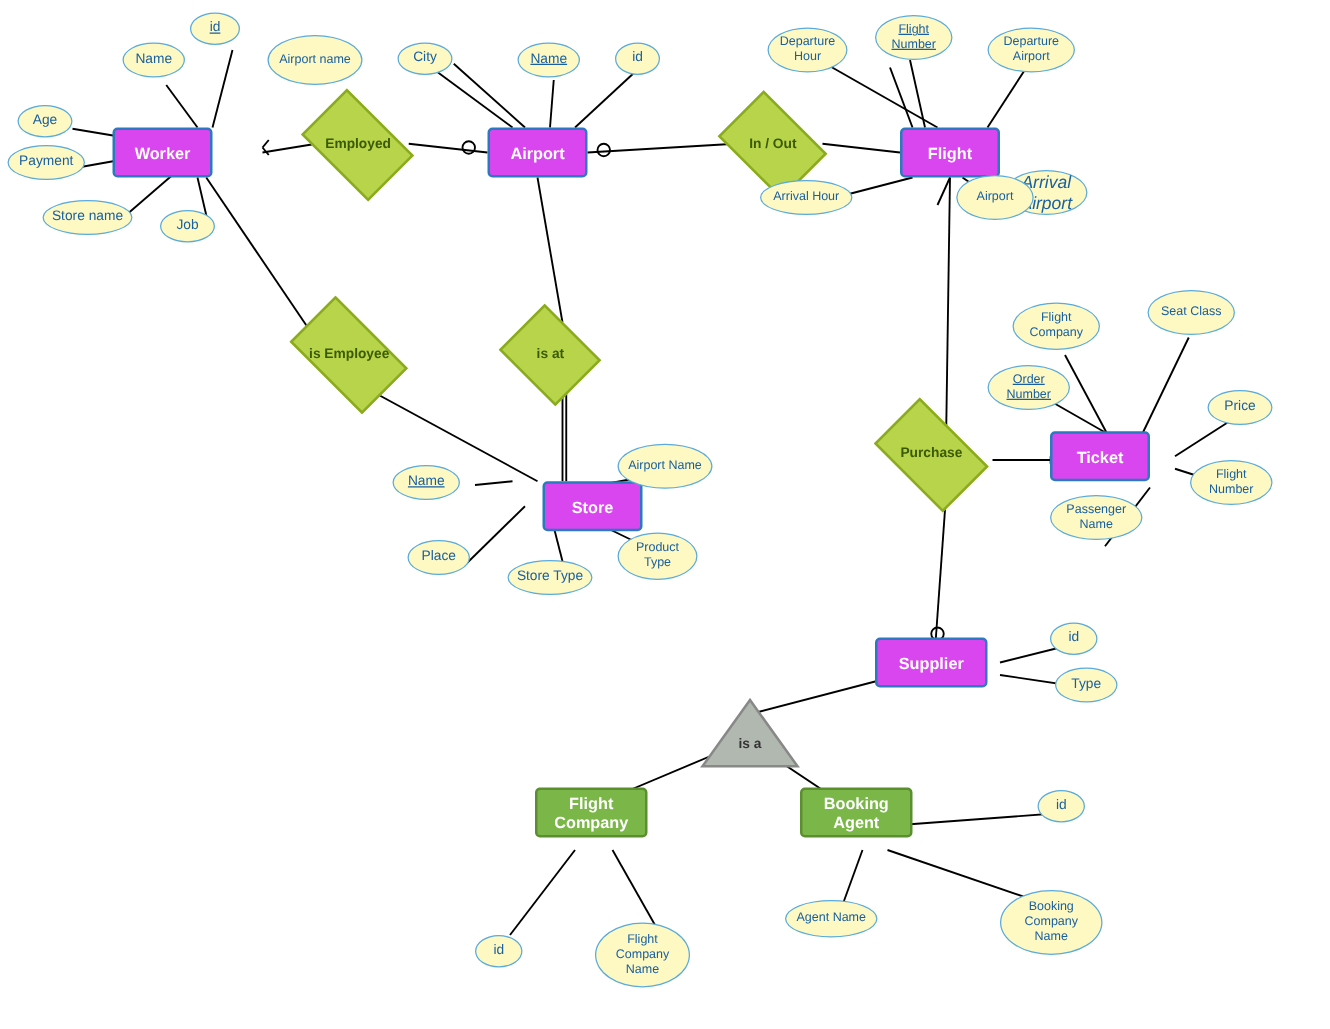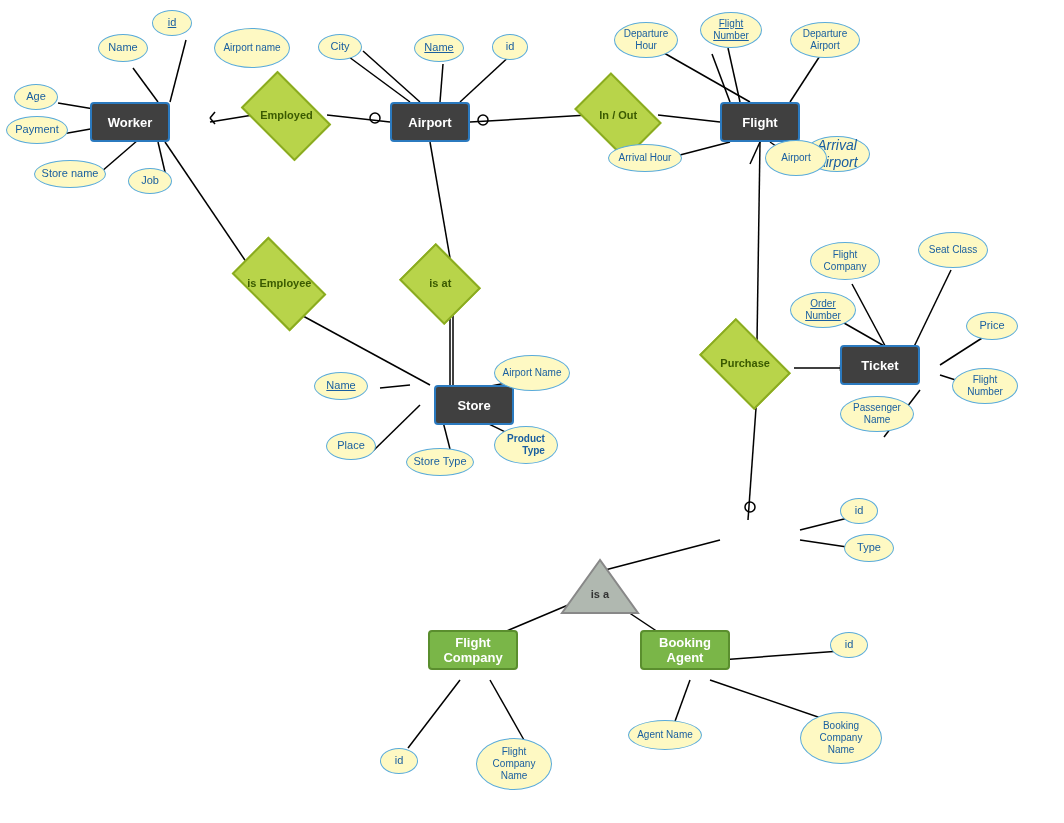--- a/index.html
+++ b/index.html
@@ -2,21 +2,21 @@
 <html><head>
   <meta charset="utf-8">
   <style>
     * { margin: 0; padding: 0; box-sizing: border-box; }
     body { background: white; width: 1064px; height: 823px; overflow: hidden; font-family: Arial, sans-serif; }
     #canvas { position: relative; width: 1064px; height: 823px; }
     svg { position: absolute; top: 0; left: 0; width: 1064px; height: 823px; }
     
     .entity-box {
       position: absolute;
-      background: #404040;
+      background: #d946ef;
       border: 2px solid #2b7abf;
       color: white;
       font-weight: bold;
       font-size: 13px;
       text-align: center;
       display: flex;
       align-items: center;
       justify-content: center;
       border-radius: 4px;
     }
@@ -169,20 +169,23 @@
   </div>
   <div class="entity-box" style="left:720px; top:102px; width:80px; height:40px;">
     <span>Flight</span>
   </div>
   <div class="entity-box" style="left:390px; top:385px; width:80px; height:40px;margin-left:44px;">
     <span>Store</span>
   </div>
   <div class="entity-box" style="left:840px; top:345px; width:80px; height:40px;">
     <span>Ticket</span>
   </div>
+  <div class="entity-box" style="left:700px; top:510px; width:90px; height:40px;">
+    <span>Supplier</span>
+  </div>
   <div class="entity-box green" style="left:428px; top:630px; width:90px; height:40px;">
     <span>Flight<br>Company</span>
   </div>
   <div class="entity-box green" style="left:640px; top:630px; width:90px; height:40px;">
     <span>Booking<br>Agent</span>
   </div>
 
   <div class="relationship-diamond" style="left:248px; top:90px; width:76px; height:52px;">
     <span>Employed</span>
   </div>
@@ -253,21 +256,21 @@
   <div class="attribute-ellipse underline" style="left:314px; top:372px; width:54px; height:28px;">
     <span>Name</span>
   </div>
   <div class="attribute-ellipse" style="left:326px; top:432px; width:50px; height:28px;">
     <span>Place</span>
   </div>
   <div class="attribute-ellipse" style="left:406px; top:448px; width:68px; height:28px;">
     <span>Store Type</span>
   </div>
   <div class="attribute-ellipse" style="left:494px; top:426px; width:64px; height:38px;">
-    <span style="font-size:10px; text-align:right;font-weight:bold;">Product<br>Type</span>
+    <span style="font-size:10px; text-align:center;">Product<br>Type</span>
   </div>
   <div class="attribute-ellipse" style="left:494px; top:355px; width:76px; height:36px;">
     <span style="font-size:10px; text-align:center;">Airport Name</span>
   </div>
 
   <div class="attribute-ellipse" style="left:810px; top:242px; width:70px; height:38px;">
     <span style="font-size:10px; text-align:center;">Flight<br>Company</span>
   </div>
   <div class="attribute-ellipse" style="left:918px; top:232px; width:70px; height:36px;">
     <span style="font-size:10px; text-align:left;">Seat Class</span>

